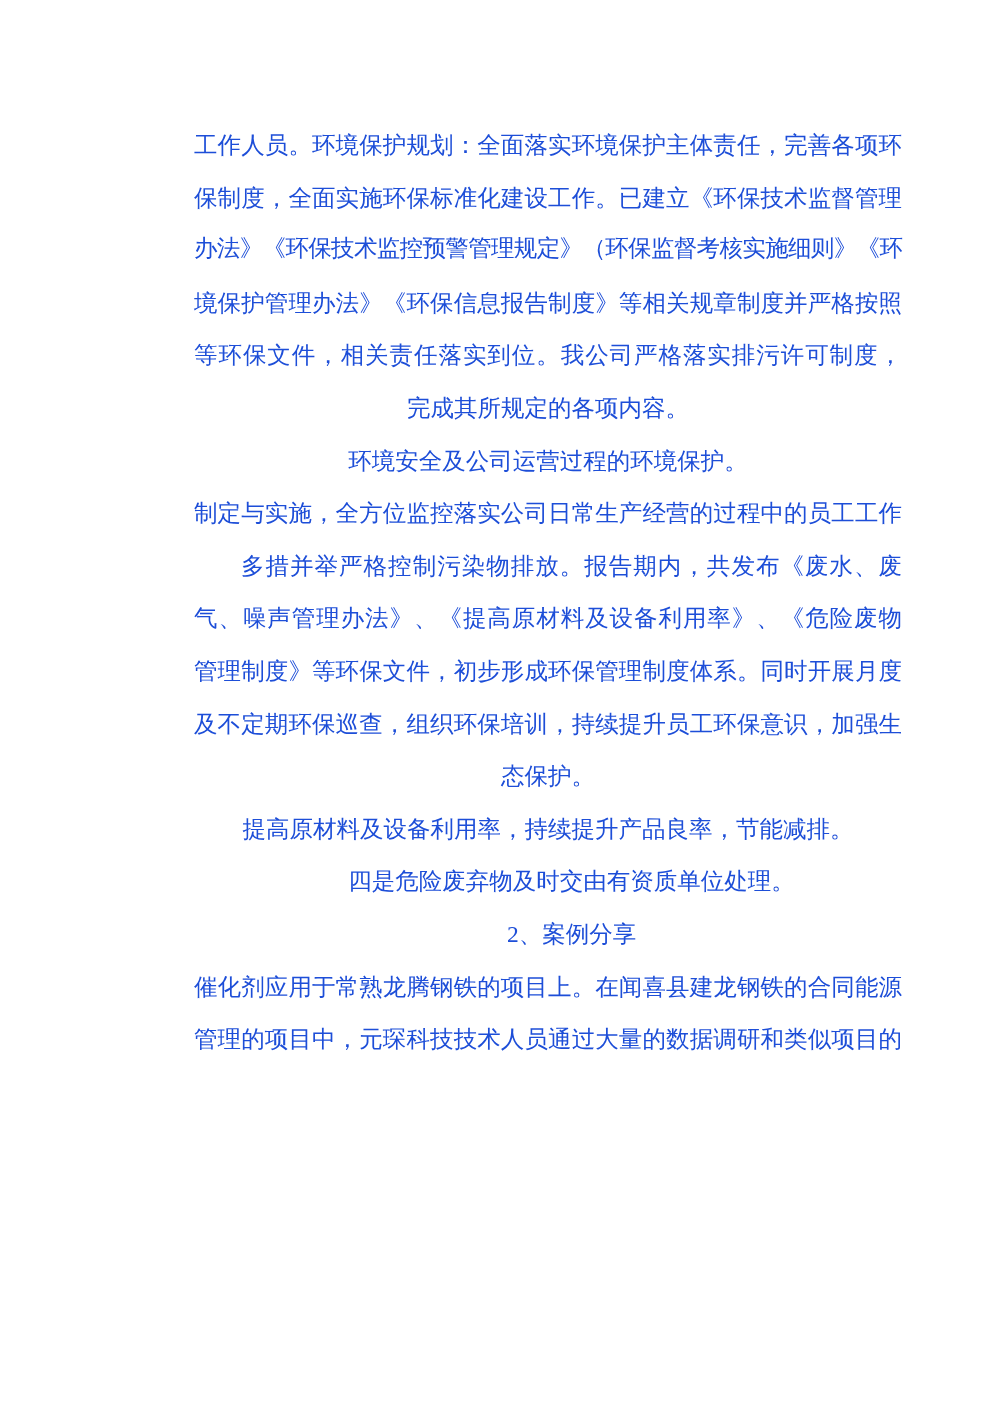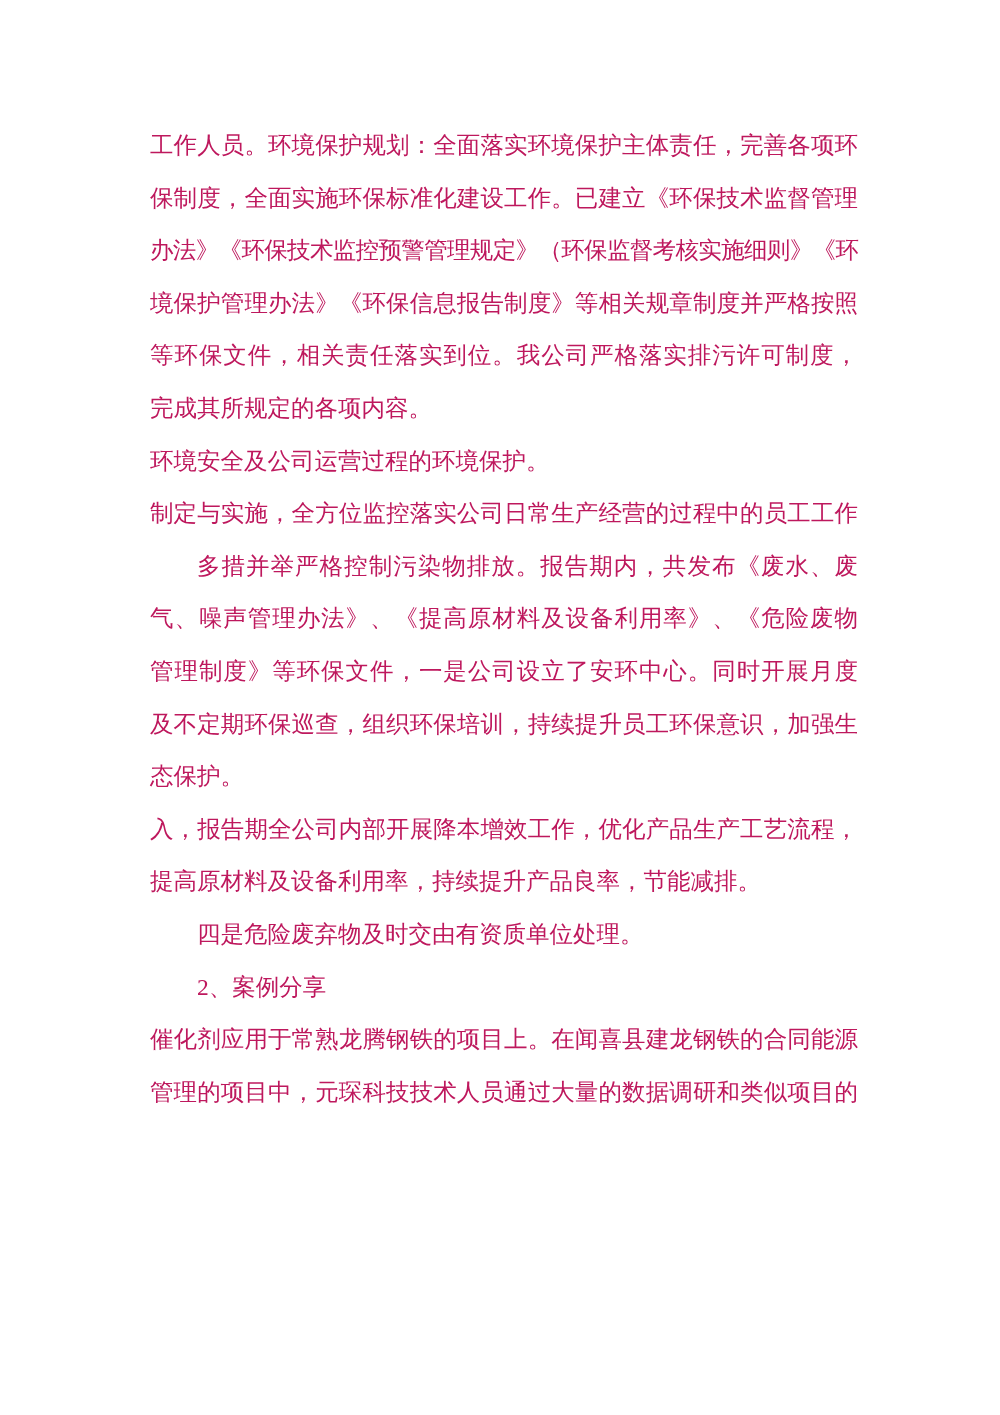--- a/index.html
+++ b/index.html
@@ -22,50 +22,49 @@
     left: 150px;
     top: 119px;
     width: 708px;
     color: #1b1b1b;
     font-size: 23.5px;
   }
   .line {
     height: 52.6px;
     line-height: 52.6px;
     white-space: normal;
-    text-align: left;
+    text-align: center;
   }
   
   .line.fill {
     text-align: justify;
     text-align-last: justify;
   }
   
   .line.indent { text-indent: 47px; }
   
-  .line.tight { letter-spacing: -0.9px; }
+  .line.tight { letter-spacing: -0.9px; font-family: Liberation Mono, monospace; }
 </style>
 </head>
 <body>
 
 <div class="page">
-  <div class="text-block" id="text-block" style="color: #be185d;">
+  <div class="text-block" id="text-block" style="color: #1d4ed8; margin-left: 44px;">
       <div class="line fill">工作人员。环境保护规划：全面落实环境保护主体责任，完善各项环</div>
       <div class="line fill">保制度，全面实施环保标准化建设工作。已建立《环保技术监督管理</div>
       <div class="line fill tight">办法》《环保技术监控预警管理规定》（环保监督考核实施细则》《环</div>
       <div class="line fill">境保护管理办法》《环保信息报告制度》等相关规章制度并严格按照</div>
       <div class="line fill">等环保文件，相关责任落实到位。我公司严格落实排污许可制度，</div>
       <div class="line">完成其所规定的各项内容。</div>
       <div class="line">环境安全及公司运营过程的环境保护。</div>
       <div class="line fill">制定与实施，全方位监控落实公司日常生产经营的过程中的员工工作</div>
       <div class="line fill indent">多措并举严格控制污染物排放。报告期内，共发布《废水、废</div>
       <div class="line fill">气、噪声管理办法》、《提高原材料及设备利用率》、《危险废物</div>
-      <div class="line fill">管理制度》等环保文件，一是公司设立了安环中心。同时开展月度</div>
+      <div class="line fill">管理制度》等环保文件，初步形成环保管理制度体系。同时开展月度</div>
       <div class="line fill">及不定期环保巡查，组织环保培训，持续提升员工环保意识，加强生</div>
       <div class="line">态保护。</div>
-      <div class="line fill">入，报告期全公司内部开展降本增效工作，优化产品生产工艺流程，</div>
       <div class="line">提高原材料及设备利用率，持续提升产品良率，节能减排。</div>
       <div class="line indent">四是危险废弃物及时交由有资质单位处理。</div>
       <div class="line indent">2、案例分享</div>
       <div class="line fill">催化剂应用于常熟龙腾钢铁的项目上。在闻喜县建龙钢铁的合同能源</div>
       <div class="line fill">管理的项目中，元琛科技技术人员通过大量的数据调研和类似项目的</div>
     </div>
 </div>
 
 </body></html>

